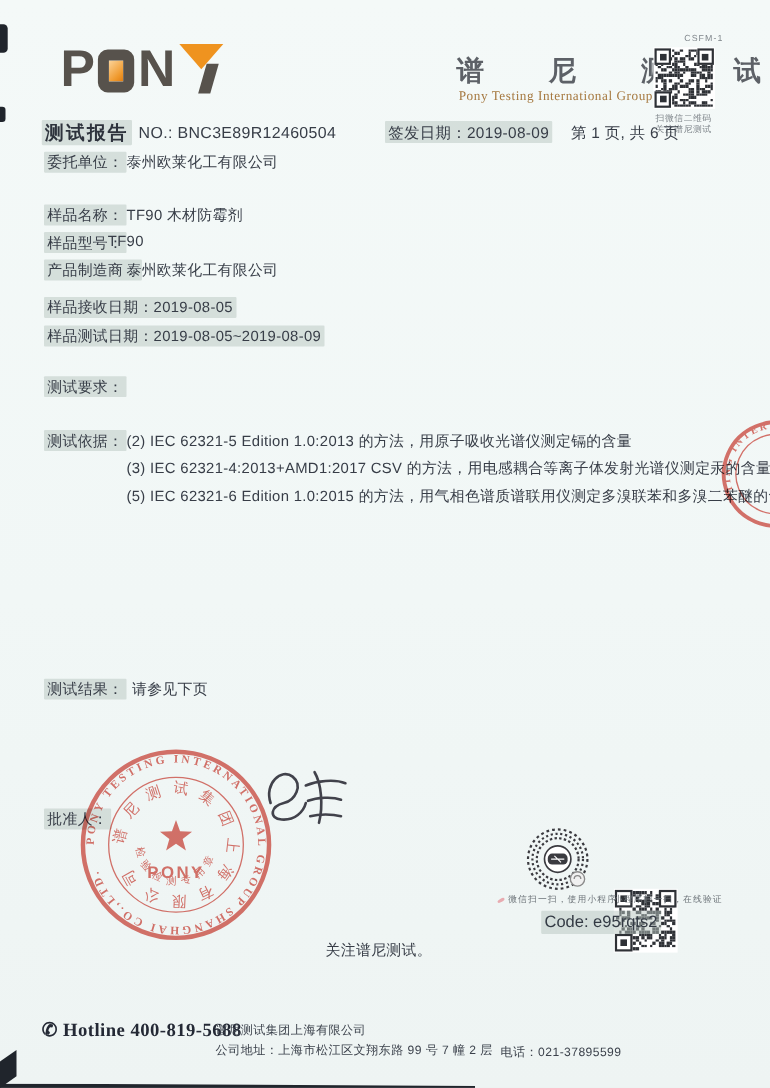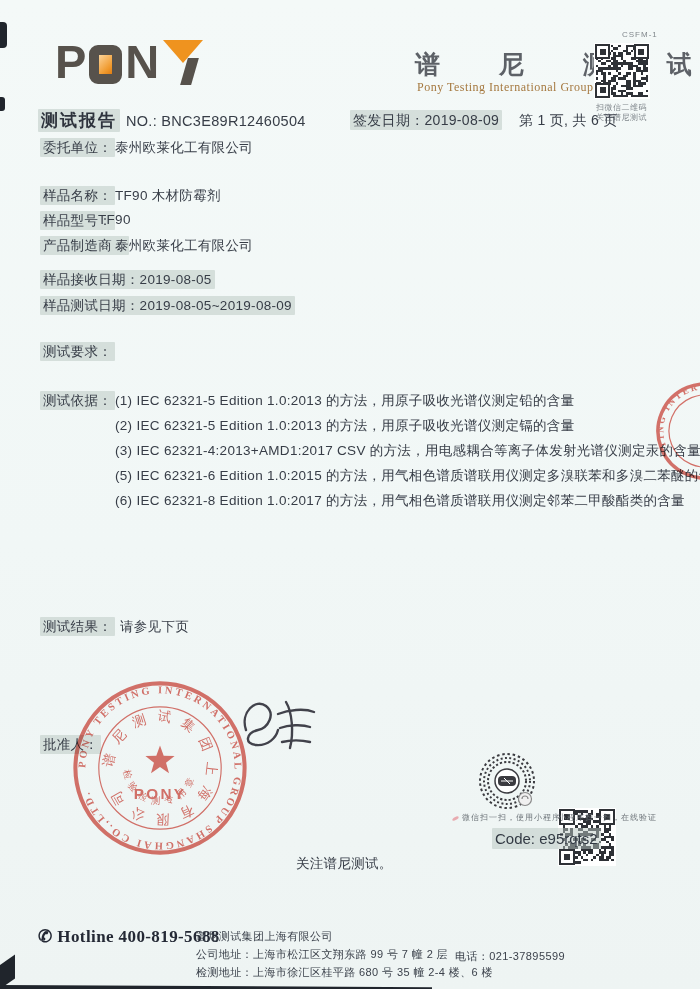--- a/index.html
+++ b/index.html
@@ -565,25 +565,23 @@
   </div>
 
   <div class="abs txt" style="left:40px;top:343px">
     <span class="hl">测试要求：</span>
   </div>
 
   <div class="abs txt" style="left:40px;top:392px">
     <span class="hl">测试依据：</span>
   </div>
   <div class="abs" style="left:115px;top:388px;width:578px">
-    <div class="txt" style="line-height:25px">(1) IEC 62321-5 Edition 1.0:2013 的方法，用原子吸收光谱仪测定铅的含量</div>
     <div class="txt" style="line-height:25px">(2) IEC 62321-5 Edition 1.0:2013 的方法，用原子吸收光谱仪测定镉的含量</div>
     <div class="txt" style="line-height:25px">(3) IEC 62321-4:2013+AMD1:2017 CSV 的方法，用电感耦合等离子体发射光谱仪测定汞的含量</div>
     <div class="txt" style="line-height:25px">(5) IEC 62321-6 Edition 1.0:2015 的方法，用气相色谱质谱联用仪测定多溴联苯和多溴二苯醚的含量</div>
-    <div class="txt" style="line-height:25px">(6) IEC 62321-8 Edition 1.0:2017 的方法，用气相色谱质谱联用仪测定邻苯二甲酸酯类的含量</div>
   </div>
 
   <div class="abs txt" style="left:40px;top:618px">
     <span class="hl">测试结果：</span>
   </div>
   <div class="abs txt" style="left:120px;top:618px">请参见下页</div>
 
   <div class="abs txt" style="left:40px;top:736px">
     <span class="hl">批准人：</span>
   </div>
@@ -1108,16 +1106,15 @@
     <span class="hl">Code: e95rqts2</span>
   </div>
 
   <div class="abs txt" style="left:296px;top:855px">关注谱尼测试。</div>
 
   <div class="abs foot-big" style="left:38px;top:926px">
     <span>✆ </span><span>Hotline 400-819-5688</span>
   </div>
   <div class="abs foot-small" style="left:196px;top:929px">谱尼测试集团上海有限公司</div>
   <div class="abs foot-small" style="left:196px;top:947px">公司地址：上海市松江区文翔东路 99 号 7 幢 2 层</div>
-  <div class="abs foot-small" style="left:196px;top:965px">检测地址：上海市徐汇区桂平路 680 号 35 幢 2-4 楼、6 楼</div>
   <div class="abs foot-small" style="left:455px;top:949px">电话：021-37895599</div>
 
 </div>
 
 </body></html>

